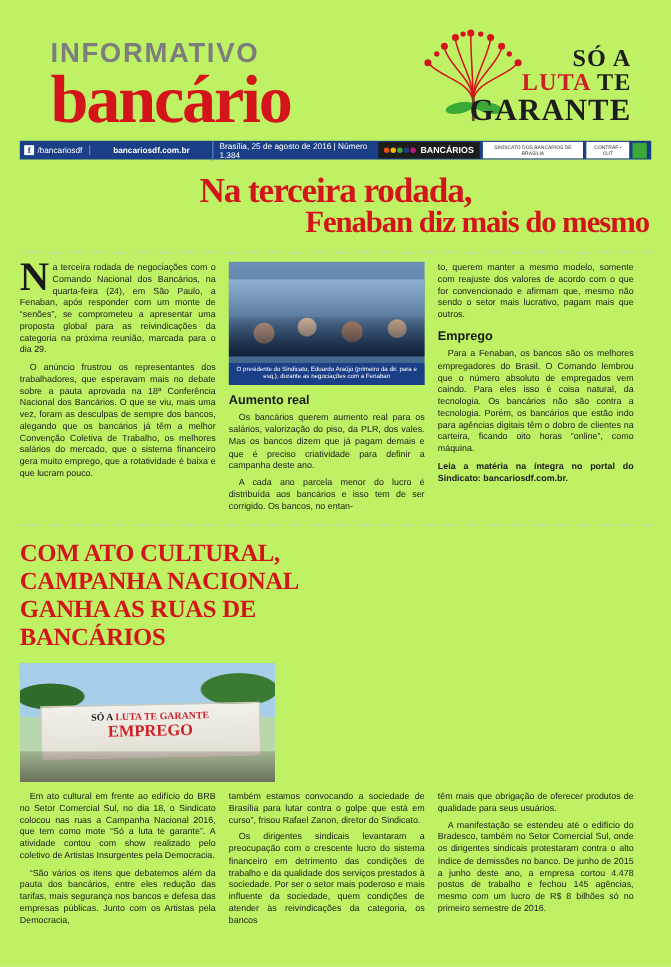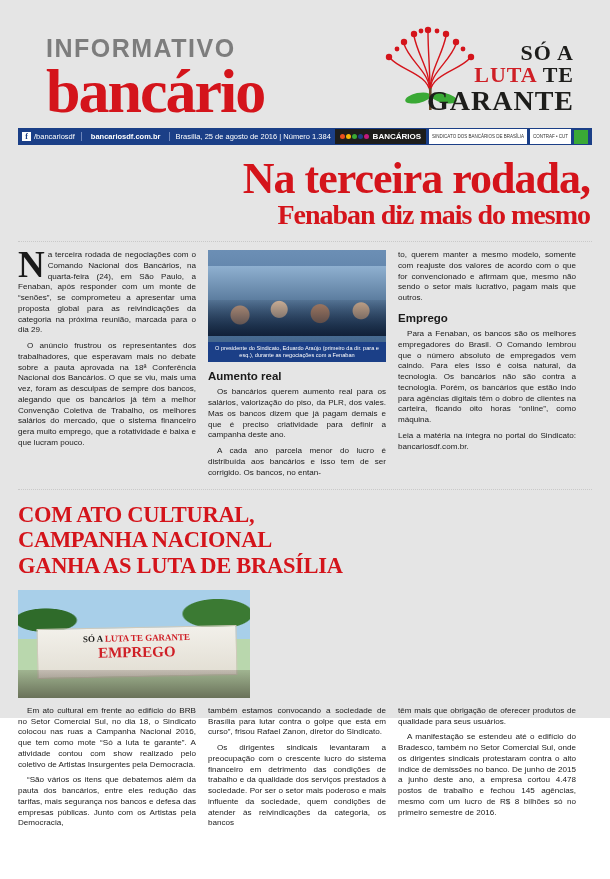--- a/index.html
+++ b/index.html
@@ -6,23 +6,23 @@
   html, body { margin:0; padding:0; }
   body {
     width: 610px; height: 879px;
     background: #ffffff;
     font-family: "Liberation Sans", sans-serif;
     color: #1a1a1a;
     overflow: hidden;
   }
   .page {
     position: relative;
-    width: 610px; height: 718px;
+    width: 610px; height: 879px;
     padding: 14px 18px 10px 18px;
-    background: #e5e5e5;
+    background: #bef264;
   }
 
   
   .masthead {
     position: relative;
     height: 112px;
   }
   .mast-left { position:absolute; left:28px; top:22px; }
   .mast-informativo {
     font-family: "Liberation Sans", sans-serif;
@@ -79,21 +79,21 @@
     margin-top: 2px;
   }
   .infobar .fb {
     display:flex; align-items:center; gap:3px; padding-right:6px;
   }
   .fb-glyph {
     display:inline-block; width:9px; height:9px; background:#fff; color:#1b3f87;
     font-family:"Liberation Serif",serif; font-weight:bold; font-size:8px;
     text-align:center; line-height:9px;
   }
-  .infobar .site { font-weight:bold; padding:0 9px; border-left:1px solid #6d86bb;}
+  .infobar .site { font-weight:bold; padding:0 21px; border-left:1px solid #6d86bb;}
   .infobar .meta { padding-left:5px; border-left:1px solid #6d86bb;}
   .infobar .spacer { flex:1; }
   .bancarios-badge {
     background:#1d1d1b; color:#fff; font-weight:bold; font-size:8px;
     padding:1px 5px; display:flex; align-items:center; gap:4px; height:15px;
   }
   .dots { display:flex; gap:1px; }
   .dots i { width:5px; height:5px; border-radius:50%; display:block; }
   .partner-box {
     background:#fff; color:#333; font-size:4.5px; line-height:1.25;
@@ -104,21 +104,21 @@
 
   
   .headline {
     text-align: right;
     font-family: "Liberation Serif", serif;
     font-weight: bold;
     color: #d4141b;
     line-height: 1.0;
     padding: 12px 2px 8px 2px;
   }
-  .headline .l1 { font-size: 44px; letter-spacing:-1px; }
+  .headline .l1 { font-size: 32px; letter-spacing:-1px;text-align:center; }
   .headline .l2 { font-size: 28px; letter-spacing:-1px; }
 
   .hr-dot {
     border: 0; border-top: 1px dotted #c9c9c9; margin: 4px 0 8px 0;
   }
 
   
   .cols {
     display: flex;
     gap: 12px;
@@ -140,21 +140,21 @@
     padding-right: 3px;
     color: #1a1a1a;
   }
   .sub-h {
     font-family: "Liberation Sans", sans-serif;
     font-weight: bold;
     font-size: 11.5px;
     color: #1a1a1a;
     margin: 7px 0 3px 0;
   }
-  .bold-note { font-weight: normal; }
+  .bold-note { font-weight: bold; }
 
   
   .photo1 {
     width: 178px; height: 112px; margin-bottom: 4px; position: relative;
     background: linear-gradient(#6c8fb5, #3c5f86);
     overflow:hidden;
   }
   .photo1 .people {
     position:absolute; left:0; right:0; bottom:26px; height:70px;
     background:
@@ -331,21 +331,21 @@
       <div class="sub-h">Emprego</div>
       <p>Para a Fenaban, os bancos são os melhores empregadores do Brasil. O Comando lembrou que o número absoluto de empregados vem caindo. Para eles isso é coisa natural, da tecnologia. Os bancários não são contra a tecnologia. Porém, os bancários que estão indo para agências digitais têm o dobro de clientes na carteira, ficando oito horas “online”, como máquina.</p>
       <p class="noind bold-note">Leia a matéria na íntegra no portal do Sindicato: bancariosdf.com.br.</p>
     </div>
   </div>
 
   <div class="sec2">
     <div class="sec2-title">
       <div>COM ATO CULTURAL,</div>
       <div>CAMPANHA NACIONAL</div>
-      <div>GANHA AS LUTA DE BRASÍLIA</div>
+      <div>GANHA AS RUAS DE BANCÁRIOS</div>
     </div>
     <div class="photo2">
       <div class="trees"></div>
       <div class="banner">
         <div class="t1"><span>SÓ A </span><span class="r">LUTA TE GARANTE</span></div>
         <div class="t2">EMPREGO</div>
       </div>
       <div class="people2"></div>
     </div>
   </div>

